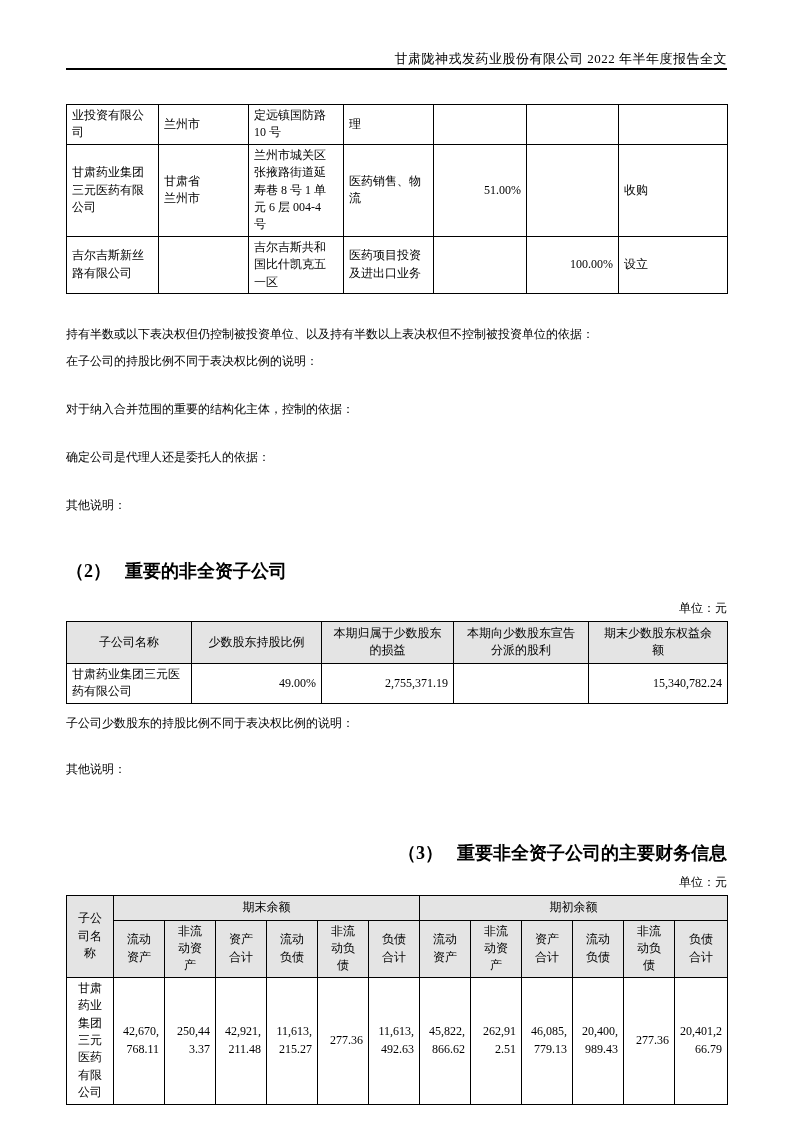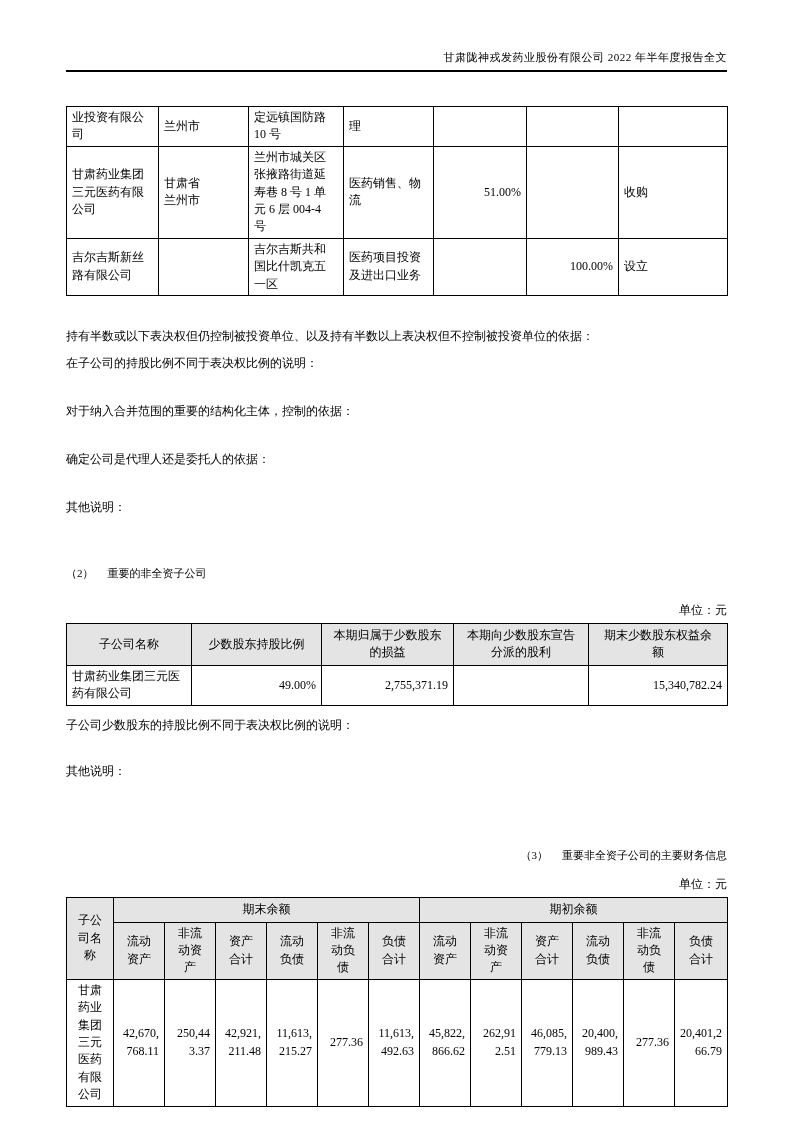--- a/index.html
+++ b/index.html
@@ -9,23 +9,22 @@
     margin:0 auto;
     background:#ffffff;
     font-family:"Liberation Serif","DejaVu Serif",serif;
     font-size:12px; color:#000;
     box-sizing:border-box;
     padding:50px 66px 0 66px;
     overflow:hidden;
   }
   .doc-header {
     text-align:right;
-    font-size:11px;
+    font-size:13px;
     letter-spacing:0.5px;
-    padding-bottom:5px;
     border-bottom:2px solid #000;
   }
   table { border-collapse:collapse; table-layout:fixed; width:661px; }
   td,th {
     border:1px solid #000;
     padding:2px 5px;
     vertical-align:middle;
     font-weight:normal;
     white-space:pre-line;
     overflow:hidden;
@@ -35,21 +34,21 @@
   .t1 td { text-align:left; }
   .t1 td.num { text-align:right; }
   thead th { background:#e4e4e4; text-align:center; }
   .t2 { margin-top:6px; }
   .t2 td.num { text-align:right; }
   .t3 { margin-top:6px; }
   .t3 td.num { text-align:right; word-break:break-all; padding:2px 5px; }
   .t3 td.cname { text-align:center; padding:2px 3px; }
   .note { margin:0; margin-top:32px; line-height:16px; }
   .note.first { margin-top:11px; }
-  .sec-heading { margin:0; font-weight:normal; font-size:11px; line-height:16px; }
+  .sec-heading { margin:0; font-weight:bold; font-size:18px; line-height:16px; }
   .sec-heading .sec-num { margin-right:14px; }
   #heading2 { margin-top:50px; }
   #heading3 { margin-top:68px;text-align:right; }
   .unit-label { text-align:right; margin:0; margin-top:22px; line-height:14px; }
   .page-number { text-align:right; padding-right:10px; margin-top:15px; }
 </style>
 </head>
 <body>
 
 <div class="page">

